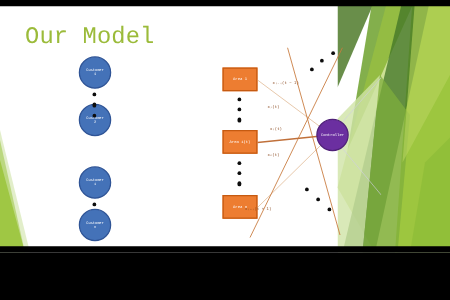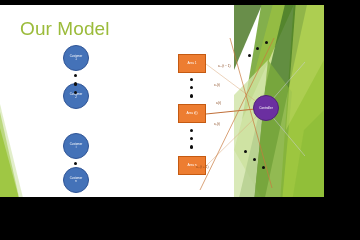--- a/index.html
+++ b/index.html
@@ -9,24 +9,25 @@
   }
   body {
     width: 360px;
     height: 202px;
     overflow: hidden;
     font-family: "Liberation Sans", sans-serif;
   }
 
   #slide {
     position: relative;
-    width: 324px;
+    width: 360px;
     height: 202px;
     background: #ffffff;
     overflow: hidden;
+    font-family: Liberation Mono, monospace;
   }
 
   
   .bar {
     position: absolute;
     left: 0;
     width: 360px;
     background: #000000;
     z-index: 60;
   }

